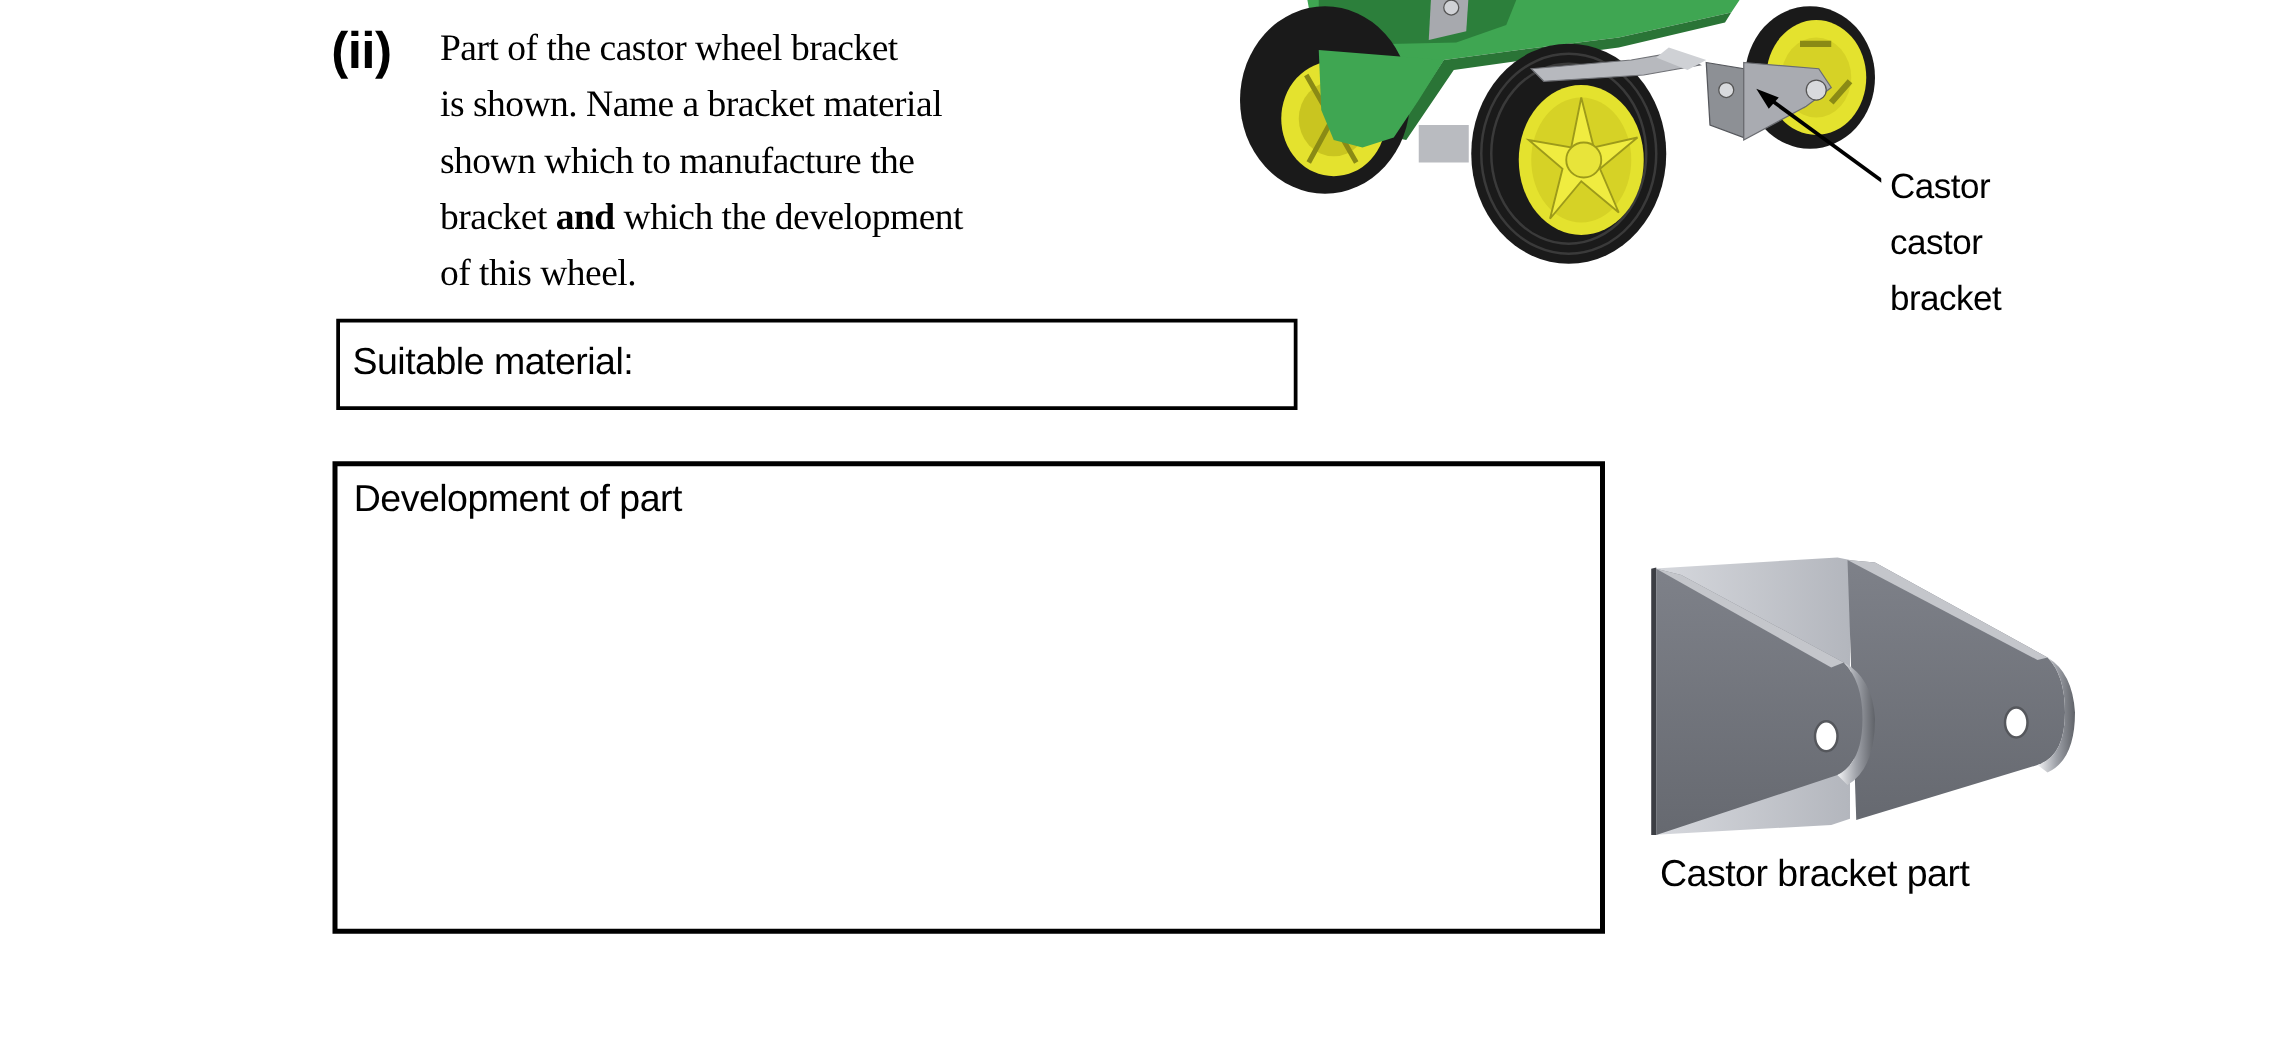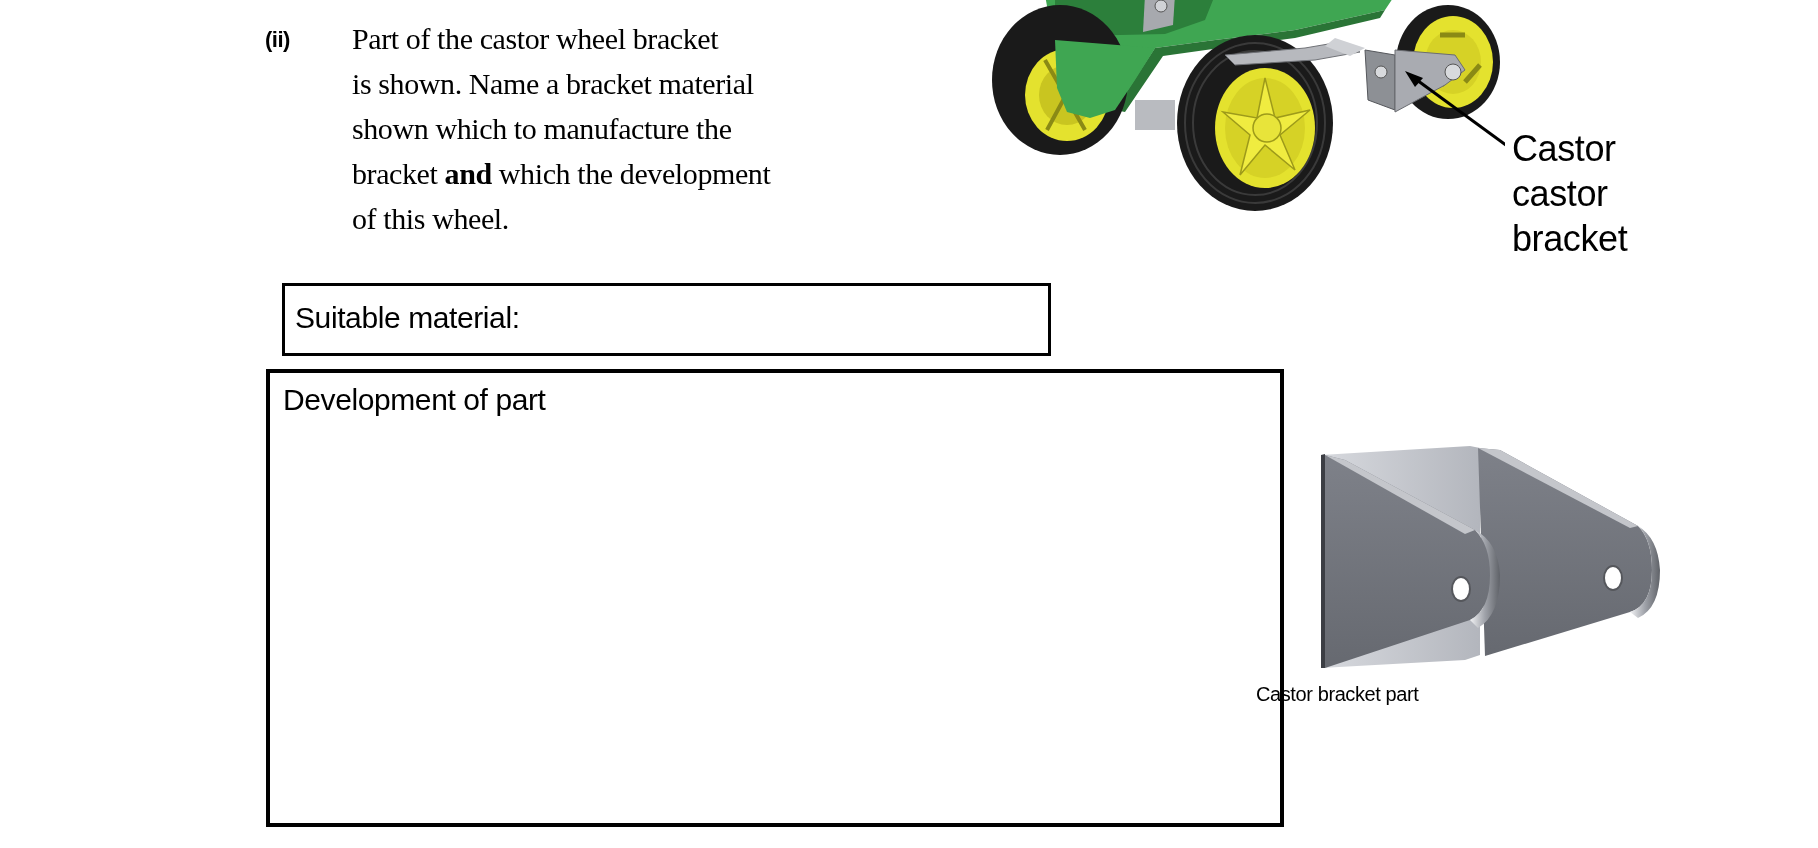--- a/index.html
+++ b/index.html
@@ -12,60 +12,59 @@
       height: 848px;
       position: relative;
       overflow: hidden;
       font-family: "Liberation Sans", "DejaVu Sans", sans-serif;
       color: #000;
     }
     .qnum {
       position: absolute;
       left: 265px;
       top: 18px;
-      font-size: 22px;
+      font-size: 41px;
       font-weight: bold;
       line-height: 44px;
       letter-spacing: -0.5px;
       text-align: right;
     }
     .qtext {
       position: absolute;
       left: 352px;
       top: 16px;
       width: 560px;
       font-size: 30px;
       line-height: 45px;
       letter-spacing: -0.4px;
       font-family: Liberation Serif, serif;
     }
     .qtext b { font-weight: bold; margin-top: 36px; }
     .material-box {
       position: absolute;
-      left: 282px;
+      left: 269px;
       top: 255px;
       width: 769px;
       height: 73px;
       border: 3px solid #000;
       box-sizing: border-box;
-      margin-top: 28px;
     }
     .material-label {
       position: absolute;
       left: 10px;
       top: 15px;
       font-size: 30px;
       letter-spacing: -0.4px;
     }
     .dev-box {
       position: absolute;
       left: 266px;
       top: 369px;
       width: 1018px;
-      height: 458px;
+      height: 378px;
       border: 4px solid #000;
       box-sizing: border-box;
     }
     .dev-label {
       position: absolute;
       left: 13px;
       top: 10px;
       font-size: 30px;
       letter-spacing: -0.4px;
     }
@@ -73,37 +72,37 @@
       position: absolute;
       left: 985px;
       top: 0;
       width: 520px;
       height: 215px;
     }
     .robot-label {
       position: absolute;
       left: 1512px;
       top: 126px;
-      font-size: 36px;
+      font-size: 28px;
       line-height: 45px;
       letter-spacing: -0.4px;
     }
     .robot-label span { display: block; }
     .part {
       position: absolute;
       left: 1300px;
       top: 430px;
       width: 360px;
       height: 250px;
     }
     .part-caption {
       position: absolute;
-      left: 1256px;
+      left: 1328px;
       top: 683px;
-      font-size: 20px;
+      font-size: 30px;
       letter-spacing: -0.4px;
       text-align: center;
     }
   </style>
 </head>
 <body>
 
 <div class="qnum">(ii)</div>
 
 <div class="qtext">

